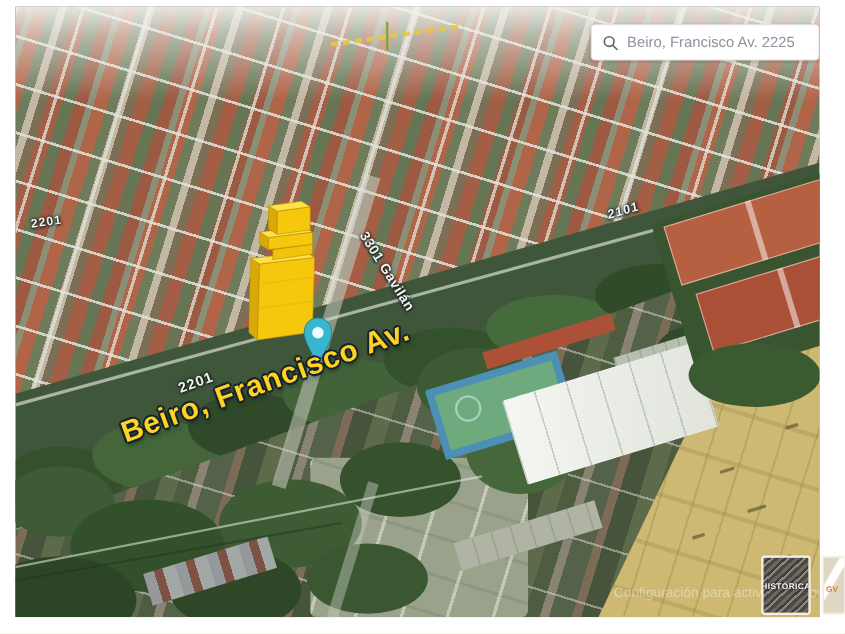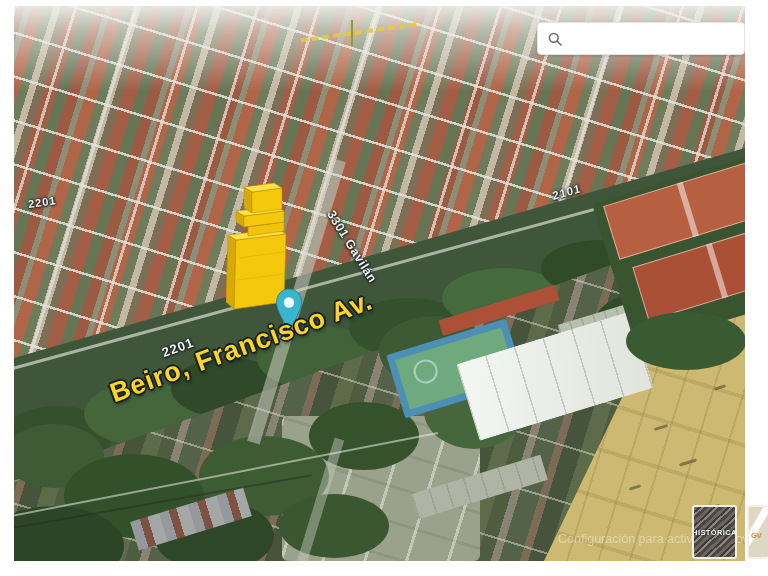--- a/index.html
+++ b/index.html
@@ -194,20 +194,21 @@
     <span class="mlabel lbl-2101">2101</span>
     <span class="mlabel lbl-gavilan">3301 Gavilán</span>
 
     <div class="watermark wm2">Configuración para activar Windows</div>
 
     <div class="searchbar">
       <svg width="14" height="14" viewBox="0 0 14 14">
         <circle cx="5.8" cy="5.8" r="4.4" fill="none" stroke="#63666d" stroke-width="1.5"></circle>
         <line x1="9.2" y1="9.2" x2="13" y2="13" stroke="#63666d" stroke-width="1.5" stroke-linecap="round"></line>
       </svg>
+      <span class="search-text">Beiro, Francisco Av. 2225</span>
     </div>
   </div>
 
   <div class="tile tile-historic">
     <span>HISTÓRICA</span>
   </div>
   <div class="tile tile-next">
     <span>GV</span>
   </div>
 </div>

